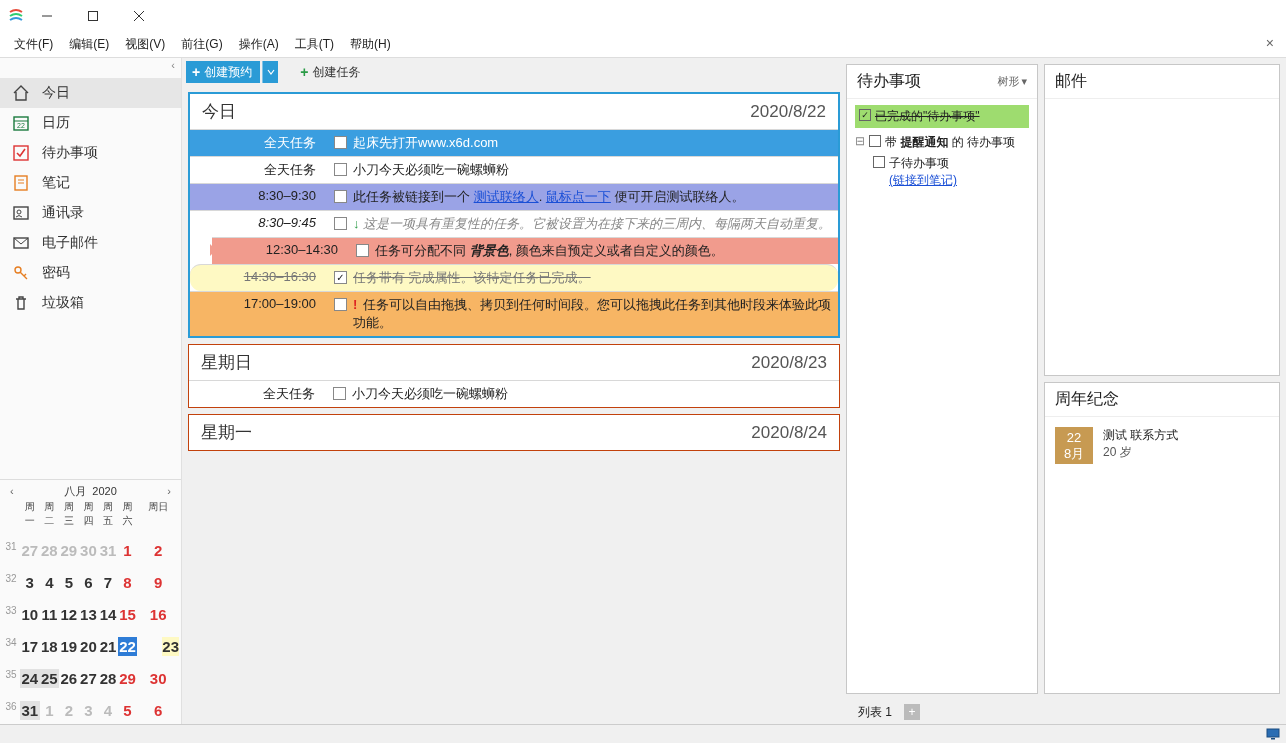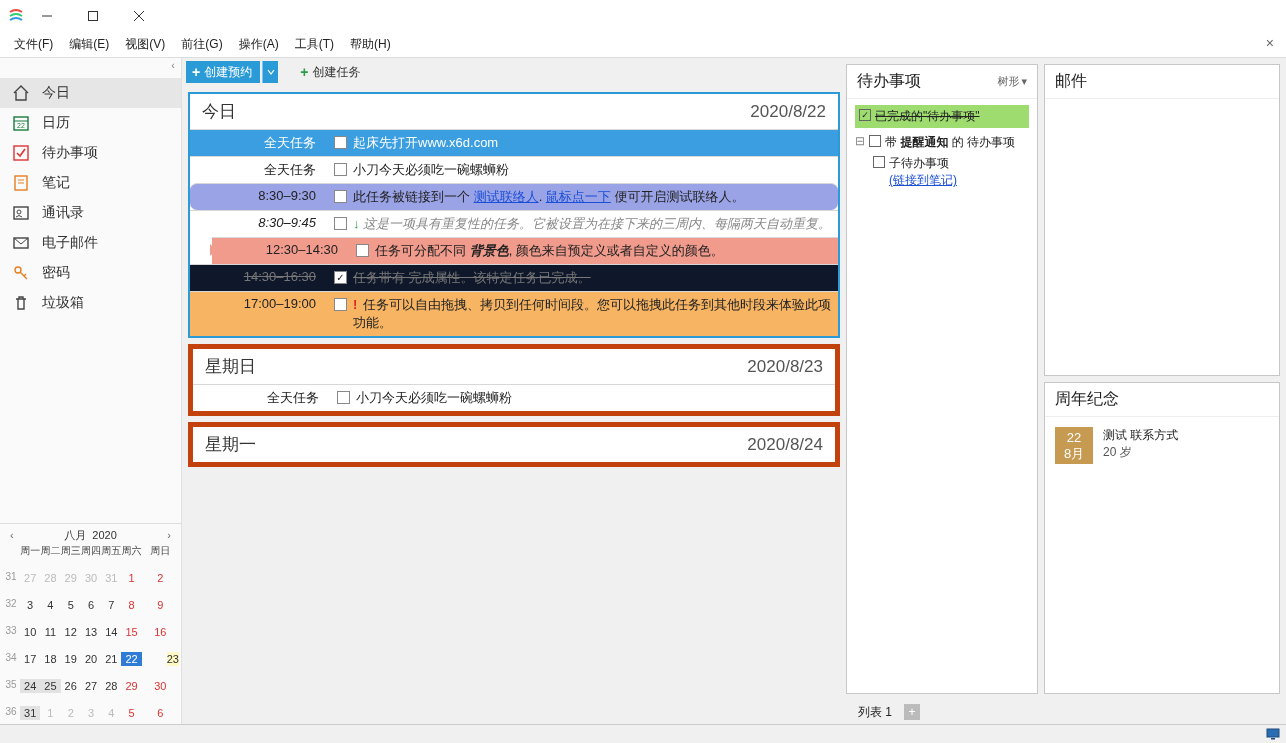--- a/index.html
+++ b/index.html
@@ -29,52 +29,52 @@
 .mini-expand { text-align: right; padding: 1px 6px; color: #888; font-size: 11px; cursor: pointer; }
 
 
 .minical { border-top: 1px solid #ddd; padding: 2px 2px 4px; font-size: 11px; color: #333; }
 .minical .mc-head { display: flex; align-items: center; justify-content: center; position: relative; height: 18px; }
 .minical .mc-head .arrow { position: absolute; cursor: pointer; padding: 0 4px; color: #666; }
 .minical .mc-head .arrow.l { left: 4px; } .minical .mc-head .arrow.r { right: 4px; }
 .mc-grid { display: grid; grid-template-columns: 18px repeat(7, 1fr); text-align: center; row-gap: 13px; }
 .mc-grid .wk { color: #999; font-size: 10px; }
 .mc-grid .dh { color: #444; font-size: 10px; }
-.mc-grid .d { font-size: 11px; padding: 1px 0; cursor: pointer; }
+.mc-grid .d { font-size: 15px; padding: 1px 0; cursor: pointer; font-weight: bold; }
 .mc-grid .d.other { color: #bbb; }
 .mc-grid .d.wknd { color: #d33; }
 .mc-grid .d.today { background: #2e7cd6; color: #fff; }
 .mc-grid .d.red { background: #fef9c3; margin-left: 25px; }
 .mc-grid .d.gray { background: #e2e2e2; }
 
 
 .main { flex: 1; display: flex; background: #f0f0f0; }
 .col-center { flex: 1; display: flex; flex-direction: column; min-width: 0; }
 .toolbar2 { height: 28px; display: flex; align-items: center; gap: 2px; padding: 0 4px; }
 .btn-create { display: flex; align-items: center; background: #2a9bd6; color: #fff; height: 22px; padding: 0 8px 0 6px; font-size: 12px; cursor: pointer; gap: 4px; }
 .btn-create-split { width: 16px; height: 22px; background: #2a9bd6; border-left: 1px solid rgba(255,255,255,.4); display:flex;align-items:center;justify-content:center; cursor:pointer;}
 .btn-task { display: flex; align-items: center; height: 22px; padding: 0 8px; gap: 4px; cursor: pointer; font-size: 12px; color:#333;}
 .plus { font-size: 14px; font-weight: bold; line-height: 1; }
 
 .agenda-wrap { flex: 1; overflow: auto; padding: 0 6px 6px 6px; }
-.day-card { background: #fff; border: 5px solid #c2410c; margin-top: 6px; }
+.day-card { background: #fff; border: 1px solid #c2410c; margin-top: 6px; }
 .day-card.sel { border: 2px solid #2a9bd6; }
 .day-head { display: flex; justify-content: space-between; align-items: center; padding: 6px 12px; font-size: 17px; color: #333; }
 .day-head .date { color: #555; }
 .evt-row { display: flex; align-items: flex-start; border-top: 1px solid #d8d8d8; min-height: 26px; font-size: 13px; }
 .evt-time { width: 138px; padding: 4px 12px; color: #222; text-align: right; }
 .evt-body { flex: 1; padding: 4px 6px; display: flex; align-items: flex-start; gap: 6px; }
 .evt-body .chk { width: 13px; height: 13px; border: 1px solid #888; margin-top: 2px; display:inline-flex;align-items:center;justify-content:center; background:#fff; font-size:10px;}
 .evt-text { flex: 1; }
 .evt-row.bg-blue { background: #3a9ee0; color: #fff; }
 .evt-row.bg-blue .evt-time{color:#fff}
 .evt-row.bg-purple { background: #9aa3e6; }
 .evt-row.bg-ital { color:#888; font-style: italic; }
 .evt-row.bg-red { background: #f19b8d; }
-.evt-row.bg-green { background: #0f172a; }
+.evt-row.bg-green { background: #fef9c3; border-radius: 11px; }
 .evt-row.bg-orange { background: #f7b564; }
 .evt-row .strike { text-decoration: line-through; color:#777; font-style:normal;}
 a { color: #1a4fd6; text-decoration: underline; cursor: pointer; }
 .evt-row .bang { color: #d22; font-weight: bold; margin-right:2px;}
 .tri-marker { position:absolute; left:-2px; width:0;height:0;border-top:6px solid transparent;border-bottom:6px solid transparent;border-left:6px solid #f19b8d; }
 
 .col-right { display: flex; flex-direction: column; gap: 6px; width: 440px; padding: 6px 6px 0 0; }
 .panel-row { display:flex; gap:6px; flex:1; min-height:0;}
 .panel { background: #fff; border: 1px solid #c7c7c7; flex: 1; display:flex; flex-direction:column; min-height:0;}
 .panel.todos{width:192px;flex:none;}
@@ -321,21 +321,21 @@
                 <span class="evt-text">起床先打开www.x6d.com</span>
               </div>
             </div>
             <div class="evt-row " style="position: relative;">
               <div class="evt-time">全天任务</div>
               <div class="evt-body">
                 <span class="chk"></span>
                 <span class="evt-text">小刀今天必须吃一碗螺蛳粉</span>
               </div>
             </div>
-            <div class="evt-row bg-purple" style="position: relative; border-radius: 7px;">
+            <div class="evt-row bg-purple" style="position: relative;">
               <div class="evt-time">8:30–9:30</div>
               <div class="evt-body">
                 <span class="chk"></span>
                 <span class="evt-text">此任务被链接到一个 <a>测试联络人</a>. <a>鼠标点一下</a> 便可开启测试联络人。</span>
               </div>
             </div>
             <div class="evt-row bg-ital" style="position: relative;">
               <div class="evt-time">8:30–9:45</div>
               <div class="evt-body">
                 <span class="chk"></span>

